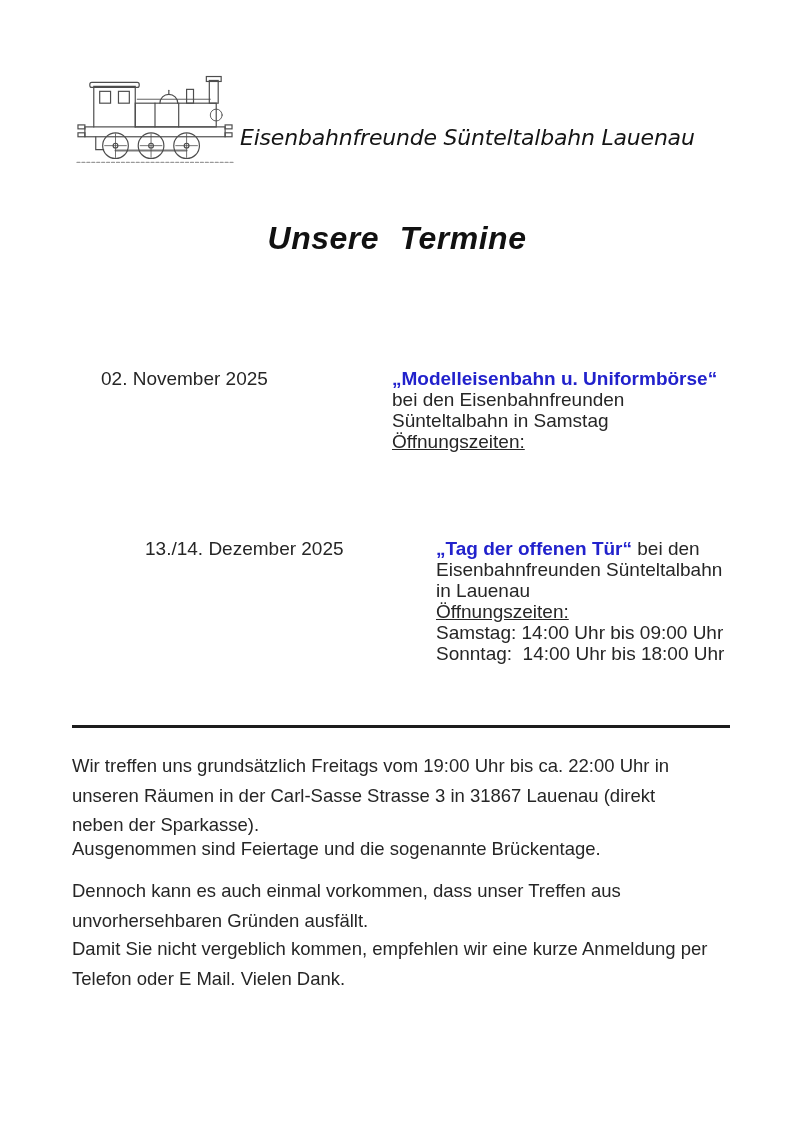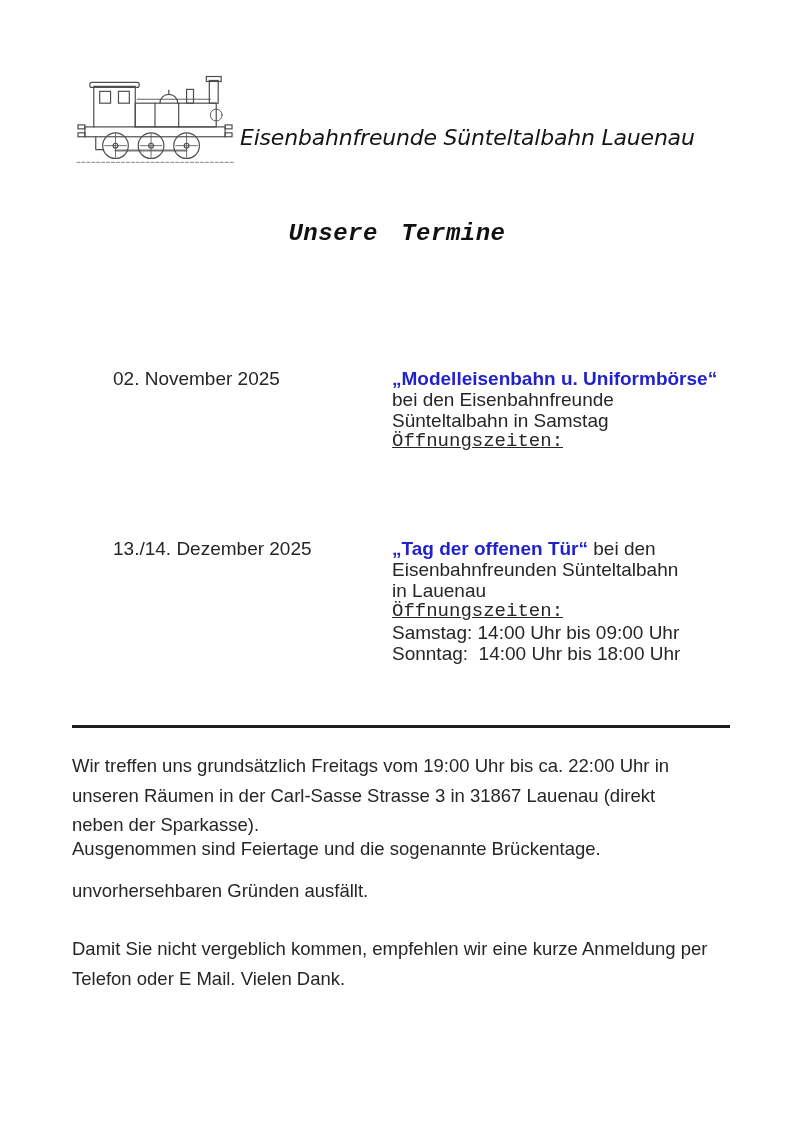--- a/index.html
+++ b/index.html
@@ -22,52 +22,52 @@
     font-size: 22px;
     color: #151515;
     white-space: pre;
     letter-spacing: -0.2px;
   }
 
   
   .page-title {
     left: 0; top: 220px; width: 794px;
     text-align: center;
-    font-family: Liberation Mono, monospace;
+    font-family: Liberation Sans, sans-serif;
     font-style: italic;
     font-weight: bold;
-    font-size: 24px;
+    font-size: 32px;
     color: #111111;
     word-spacing: 0.35em;
     letter-spacing: 0.5px;
   }
 
   
   .event-date {
-    left: 113px;
+    left: 101px;
     font-size: 19px;
     line-height: 21px;
     color: #262626;
     white-space: pre;
   }
   .event-desc {
     left: 392px;
     font-size: 19px;
     line-height: 21px;
     color: #262626;
   }
   .event-desc div { white-space: pre; }
   .evt-title {
     color: #2222cc;
     font-weight: bold;
   }
   .evt-title-suffix { color: #262626; font-weight: normal; font-style: normal; text-align: right; }
-  .hours-label { text-decoration: underline; font-family: Liberation Mono, monospace; }
+  .hours-label { text-decoration: underline; }
   .evt1 { top: 368px; }
-  .evt2 { top: 538px; }
+  .evt2 { top: 538px; margin-left: 44px; }
 
   
   .divider {
     left: 72px; top: 725px; width: 658px; height: 3px;
     background: #1c1c1c;
   }
 
   
   .note {
     left: 72px;
@@ -141,21 +141,21 @@
     </g>
   </svg>
 </div>
 <div class="abs org-name">Eisenbahnfreunde Sünteltalbahn Lauenau</div>
 
 <div class="abs page-title">Unsere Termine</div>
 
 <div class="abs event-date evt1">02. November 2025</div>
 <div class="abs event-desc evt1">
   <div><span class="evt-title">„Modelleisenbahn u. Uniformbörse“</span><span class="evt-title-suffix"></span></div>
-  <div>bei den Eisenbahnfreunde</div>
+  <div>bei den Eisenbahnfreunden</div>
   <div>Sünteltalbahn in Samstag</div>
   <div class="hours-label">Öffnungszeiten:</div>
 </div>
 
 <div class="abs event-date evt2">13./14. Dezember 2025</div>
 <div class="abs event-desc evt2">
   <div><span class="evt-title">„Tag der offenen Tür“</span><span class="evt-title-suffix"> bei den</span></div>
   <div>Eisenbahnfreunden Sünteltalbahn</div>
   <div>in Lauenau</div>
   <div class="hours-label">Öffnungszeiten:</div>
@@ -167,18 +167,19 @@
 
 <div class="abs note note1">
   <div>Wir treffen uns grundsätzlich Freitags vom 19:00 Uhr bis ca. 22:00 Uhr in</div>
   <div>unseren Räumen in der Carl-Sasse Strasse 3 in 31867 Lauenau (direkt</div>
   <div>neben der Sparkasse).</div>
 </div>
 <div class="abs note note2">
   <div>Ausgenommen sind Feiertage und die sogenannte Brückentage.</div>
 </div>
 <div class="abs note note3">
+  <div>Dennoch kann es auch einmal vorkommen, dass unser Treffen aus</div>
   <div>unvorhersehbaren Gründen ausfällt.</div>
 </div>
 <div class="abs note note4">
   <div>Damit Sie nicht vergeblich kommen, empfehlen wir eine kurze Anmeldung per</div>
   <div>Telefon oder E Mail. Vielen Dank.</div>
 </div>
 
 </body></html>

